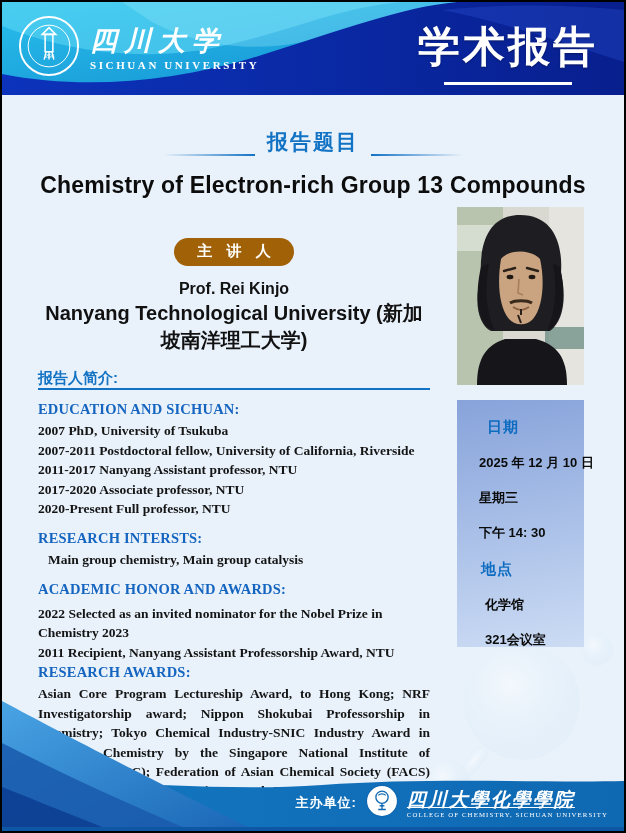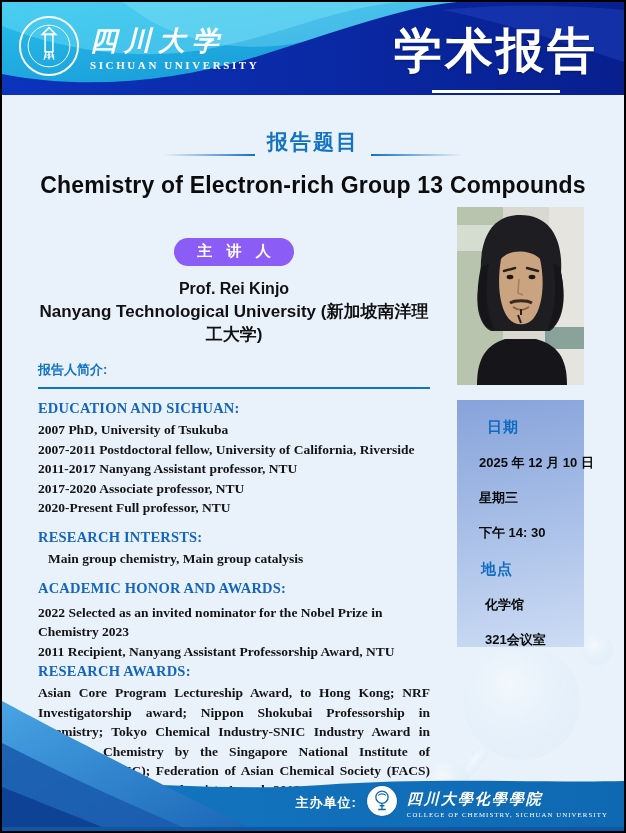--- a/index.html
+++ b/index.html
@@ -25,21 +25,21 @@
   .uni-zh {
     font-family:"DejaVu Serif", serif; font-weight:bold; font-style:italic;
     font-size:27px; letter-spacing:7px; line-height:30px; white-space:nowrap;
   }
   .uni-en {
     font-family:"Liberation Serif", serif; font-weight:bold;
     font-size:11px; letter-spacing:2.6px; margin-top:3px; white-space:nowrap;
   }
   .banner-title-wrap { position:absolute; top:17px; right:26px; z-index:2; text-align:center; }
   .banner-title {
-    color:#fff; font-size:48px; font-weight:bold; letter-spacing:3px; white-space:nowrap;
+    color:#fff; font-size:42px; font-weight:bold; letter-spacing:3px; white-space:nowrap;
     text-shadow:0 1px 2px rgba(0,0,20,.35);
   }
   .banner-underline { width:128px; height:3px; background:#fff; margin:7px auto 0; }
 
   
   .topic-label-row {
     position:absolute; top:126px; left:0; width:622px;
     display:flex; align-items:flex-end; justify-content:center; gap:12px;
   }
   .topic-line { width:92px; height:2px; }
@@ -48,29 +48,29 @@
   .topic-label { color:#1272c4; font-size:21px; font-weight:bold; letter-spacing:2px; }
 
   .main-title {
     position:absolute; top:170px; left:10px; width:602px;
     text-align:center; font-size:23px; font-weight:bold; color:#0c0c0c; letter-spacing:.2px;
   }
 
   
   .left-col { position:absolute; top:236px; left:36px; width:392px; z-index:1; }
   .speaker-pill {
-    width:120px; margin:0 auto; background:#8b5cf6; color:#fff;
+    width:120px; margin:0 auto; background:#a16207; color:#fff;
     border-radius:14px; text-align:center; font-size:15px; font-weight:bold;
     letter-spacing:5px; padding:4px 0 5px 5px;
   }
   .speaker-name { text-align:center; font-size:16px; font-weight:bold; color:#111; margin-top:14px; }
-  .speaker-affil { text-align:center; font-size:17px; font-weight:bold; color:#111; margin-top:2px; }
+  .speaker-affil { text-align:center; font-size:20px; font-weight:bold; color:#111; margin-top:2px; }
   .bio-heading {
-    color:#1272c4; font-size:13px; font-weight:bold; margin-top:15px;
-    padding-bottom:8px; border-bottom:2px solid #1272c4;
+    color:#1272c4; font-size:15px; font-weight:bold; margin-top:15px;
+    border-bottom:2px solid #1272c4;
   }
   .serif { font-family:"Liberation Serif", serif;font-weight:bold; }
   .bio-sec-heading { color:#1565c0; font-weight:bold; font-size:14.5px; margin-top:11px; letter-spacing:.2px; }
   .bio-line { font-size:13.5px; color:#141414; line-height:19.6px; }
   .bio-line.first { margin-top:3px; }
   .bio-line.indent { padding-left:10px; }
   .awards-para { font-size:13.5px; color:#141414; line-height:19.4px; text-align:justify; margin-top:3px; }
 
   
   .photo {
@@ -93,21 +93,21 @@
   
   .footer-waves { position:absolute; left:0; bottom:0; width:622px; height:140px; z-index:2; pointer-events:none; }
   .organizer {
     position:absolute; right:16px; bottom:9px; z-index:3;
     display:flex; align-items:center; gap:8px; color:#fff;
   }
   .organizer-label { font-size:13px; font-weight:bold; letter-spacing:1px; }
   .college-seal { width:34px; height:34px; }
   .college-zh {
     font-family:"DejaVu Serif", serif; font-weight:bold; font-style:italic;
-    font-size:15px; letter-spacing:2px; line-height:20px; white-space:nowrap;
+    font-size:19px; letter-spacing:2px; line-height:20px; white-space:nowrap;text-decoration:underline;
   }
   .college-en {
     font-family:"Liberation Serif", serif; font-size:6.8px; letter-spacing:1.1px; margin-top:2px; white-space:nowrap;
   }
 </style>
 </head>
 <body>
 
 <div class="poster">
 

